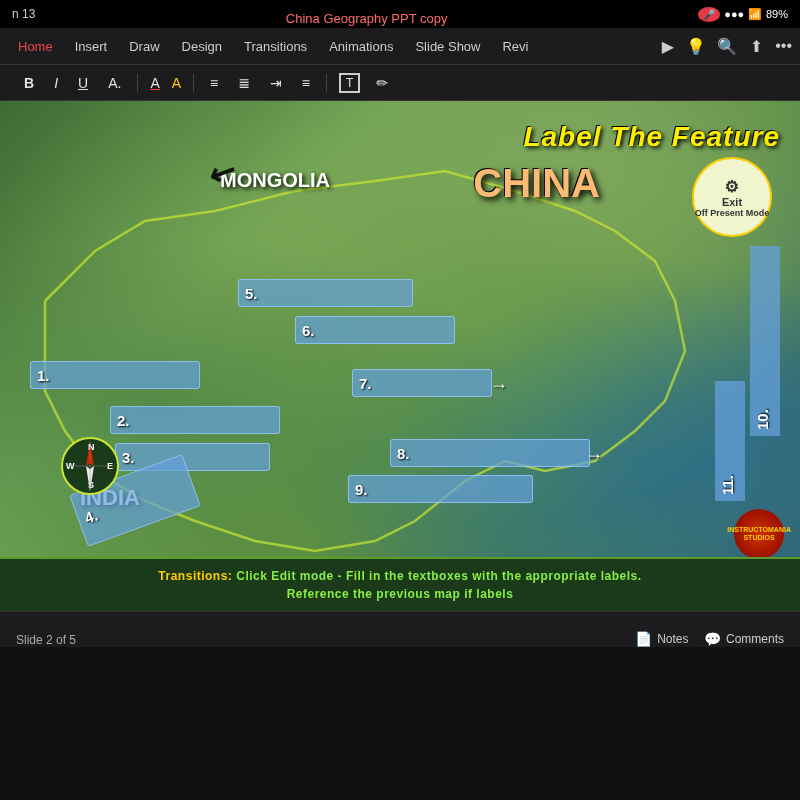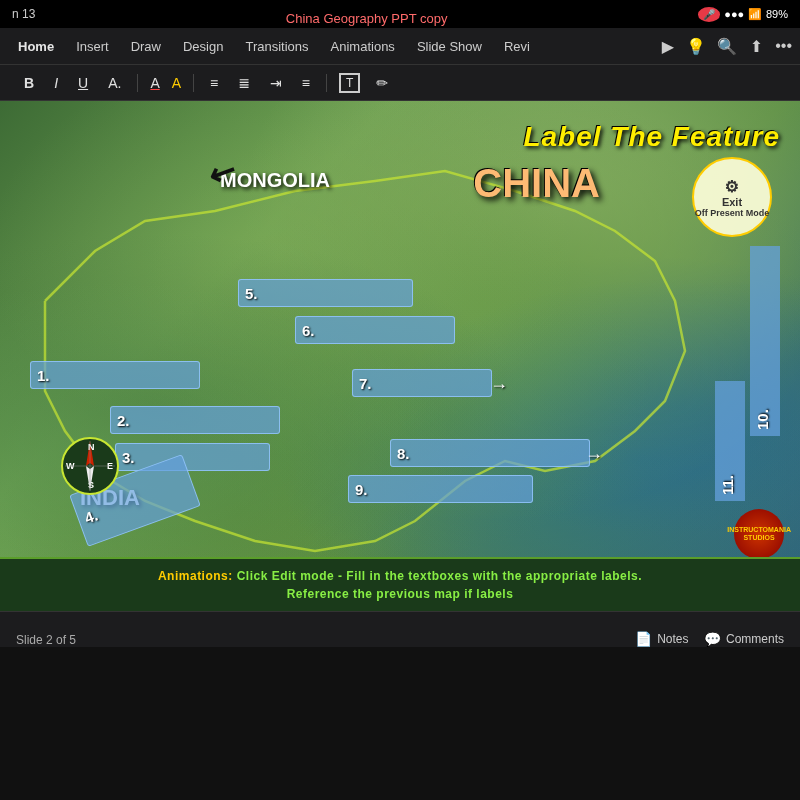--- a/index.html
+++ b/index.html
@@ -48,22 +48,22 @@
       gap: 2px;
     }
     .ribbon-tab {
       color: #ccc;
       font-size: 13px;
       padding: 4px 10px;
       border-radius: 4px;
       cursor: pointer;
     }
     .ribbon-tab.highlight {
-      color: #e5e5e5;
-      font-weight: 700;
+      color: #ef4444;
+      font-weight: 400;
     }
     .ribbon-right {
       margin-left: auto;
       display: flex;
       align-items: center;
       gap: 12px;
     }
     .ribbon-icon {
       color: #ccc;
       font-size: 16px;
@@ -462,21 +462,21 @@
         <line x1="5" y1="30" x2="55" y2="30" stroke="#888" stroke-width="0.5"></line>
       </svg>
     </div>
 
     <div class="logo-badge">
       <span>INSTRUCTOMANIA STUDIOS</span>
     </div>
 
     <div class="directions-box">
       <div class="directions-text">
-        <span class="directions-label">Animations:</span>
+        <span class="directions-label">Transitions:</span>
         <span>Click Edit mode - Fill in the textboxes with the appropriate labels.</span>
       </div>
       <div class="directions-text">Reference the previous map if labels</div>
     </div>
 
   </div>
 
   <div class="bottom-bar">
     <span class="slide-info">Slide 2 of 5</span>
     <div class="bottom-right">

